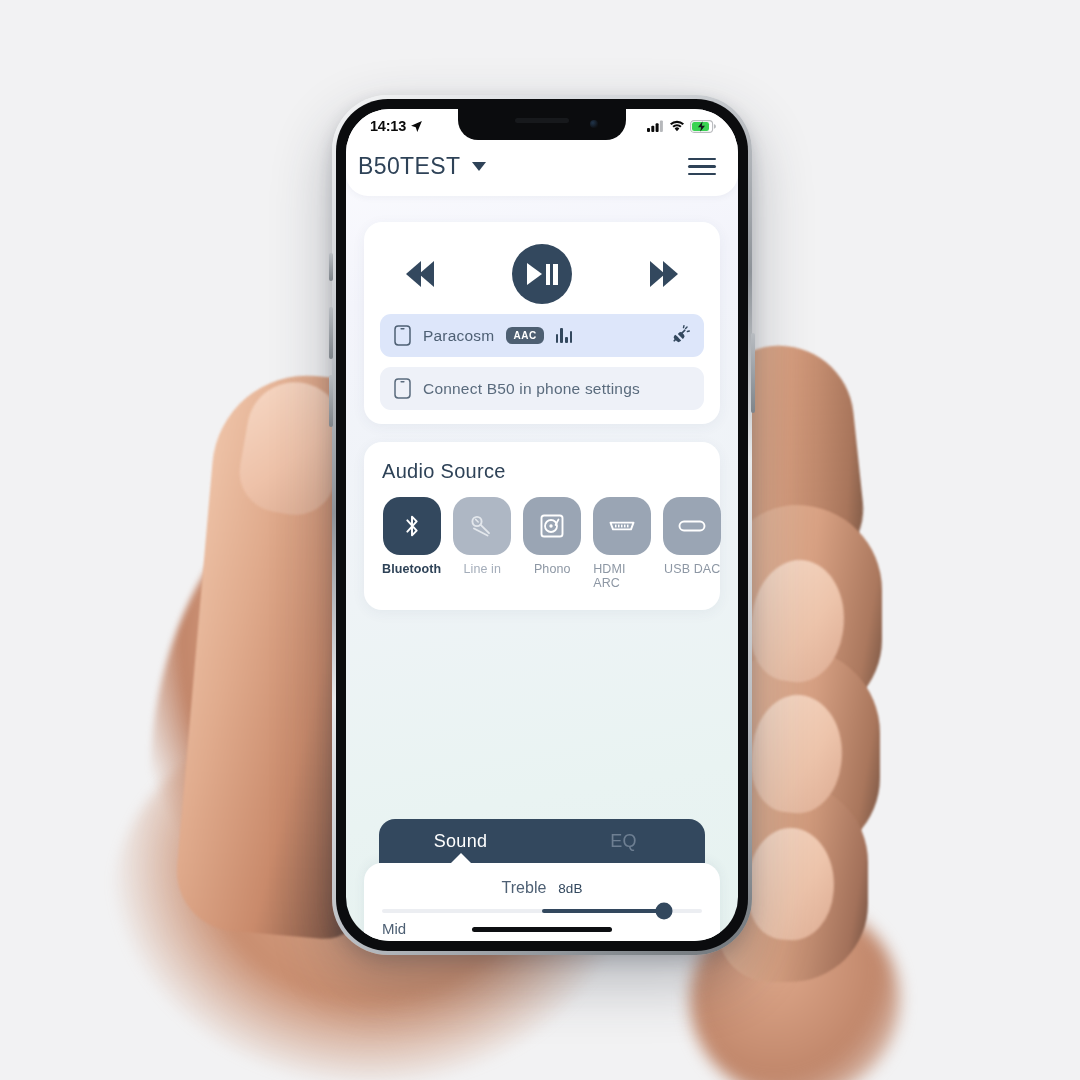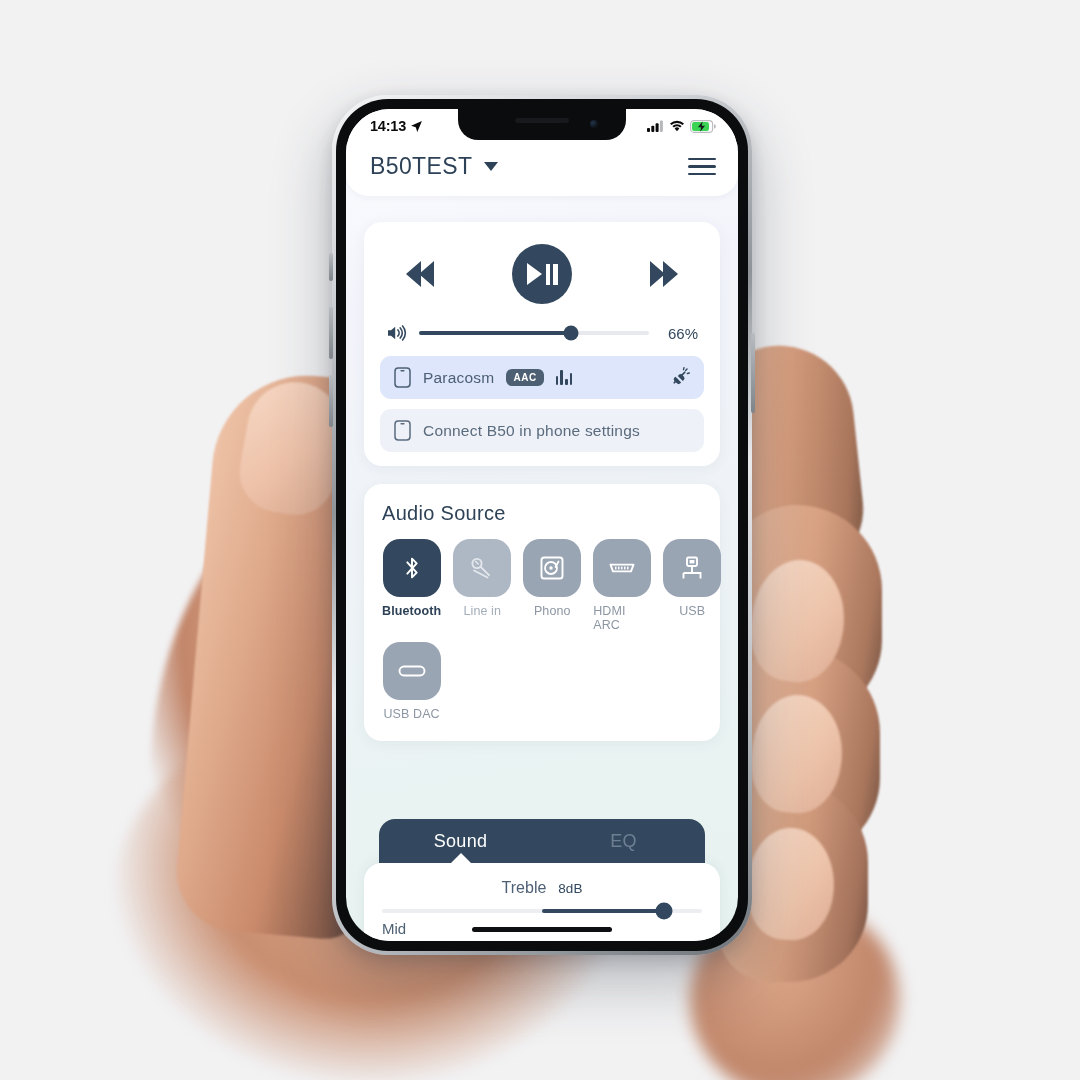--- a/index.html
+++ b/index.html
@@ -146,21 +146,21 @@
     color: #0a0a0a;
   }
   .sb-left { display: flex; align-items: center; gap: 4px; font-size: 14.5px; font-weight: bold; letter-spacing: -.2px; }
   .sb-right { display: flex; align-items: center; gap: 5px; }
 
   
   #appbar {
     position: relative; z-index: 20;
     background: #ffffff;
     border-bottom-left-radius: 22px; border-bottom-right-radius: 22px;
-    padding: 10px 22px 16px 24px;
+    padding: 10px 22px 16px 12px;
     display: flex; align-items: center; justify-content: space-between;
     box-shadow: 0 2px 6px rgba(40,60,90,.05);
   }
   #title-wrap { display: flex; align-items: center; gap: 11px; }
   #page-title { font-size: 23px; color: #2e4257; letter-spacing: .4px; }
   .caret { width: 0; height: 0; border-left: 7.5px solid transparent; border-right: 7.5px solid transparent; border-top: 9px solid #2e4257; }
   #menu-btn { display: flex; flex-direction: column; gap: 5px; cursor: pointer; }
   #menu-btn i { display: block; width: 28px; height: 2.6px; border-radius: 2px; background: #2e4257; }
   #cards { padding: 14px 18px 0 18px; }
 
@@ -353,33 +353,20 @@
                 <div class="p-bar2"></div>
             </div>
             <div class="tr-btn">
               <div class="dbl">
                 <div class="tri tri-r"></div>
                 <div class="tri tri-r" style="margin-left:-2px"></div>
               </div>
             </div>
           </div>
 
-          <div id="volume-row">
-            <svg width="22" height="18" viewBox="0 0 24 20">
-              <path d="M2 7h3.4L10 3v14L5.4 13H2z" fill="#33485e"></path>
-              <path d="M13 6.6a5 5 0 0 1 0 6.8" stroke="#33485e" stroke-width="1.8" fill="none" stroke-linecap="round"></path>
-              <path d="M15.6 4.4a8.2 8.2 0 0 1 0 11.2" stroke="#33485e" stroke-width="1.8" fill="none" stroke-linecap="round"></path>
-              <path d="M18.2 2.2a11.4 11.4 0 0 1 0 15.6" stroke="#33485e" stroke-width="1.8" fill="none" stroke-linecap="round"></path>
-            </svg>
-            <div class="slider-track" id="vol-track">
-              <div class="slider-fill" id="vol-fill" style="width: 66%;"></div>
-              <div class="slider-thumb" id="vol-thumb" style="left: 66%;"></div>
-            </div>
-            <span id="volume-value">66%</span>
-          </div>
 
           <div class="device-row active">
             <svg width="17" height="21" viewBox="0 0 17 21">
               <rect x="1" y="1" width="15" height="19" rx="3.2" fill="none" stroke="#4e6074" stroke-width="1.5"></rect>
               <rect x="6.4" y="3" width="4.2" height="1.4" rx=".7" fill="#4e6074"></rect>
             </svg>
             <span class="device-label">Paracosm</span>
             <span class="codec-badge">AAC</span>
             <span class="eq-bars">
               <i style="height:9px"></i>
@@ -454,32 +441,20 @@
                     <rect x="11" y="8.6" width="1.5" height="2.8"></rect>
                     <rect x="14" y="8.6" width="1.5" height="2.8"></rect>
                     <rect x="17" y="8.6" width="1.5" height="2.8"></rect>
                     <rect x="20" y="8.6" width="1.5" height="2.8"></rect>
                   </g>
                 </svg>
               </div>
               <span class="src-label">HDMI ARC</span>
             </div>
 
-            <div class="src-item">
-              <div class="src-tile off">
-                <svg width="26" height="28" viewBox="0 0 26 28">
-                  <rect x="8" y="3.5" width="10" height="8.5" rx="1.4" fill="none" stroke="#fff" stroke-width="1.9"></rect>
-                  <rect x="10.6" y="6" width="4.8" height="3.4" fill="#fff"></rect>
-                  <path d="M13 12v7" stroke="#fff" stroke-width="1.9"></path>
-                  <path d="M4.5 19h17v5.5" stroke="#fff" stroke-width="1.9" fill="none"></path>
-                  <path d="M4.5 19v5.5" stroke="#fff" stroke-width="1.9"></path>
-                </svg>
-              </div>
-              <span class="src-label">USB</span>
-            </div>
 
             <div class="src-item">
               <div class="src-tile off">
                 <svg width="30" height="16" viewBox="0 0 30 16">
                   <rect x="2.5" y="3.5" width="25" height="9" rx="4.5" fill="none" stroke="#fff" stroke-width="1.9"></rect>
                 </svg>
               </div>
               <span class="src-label">USB DAC</span>
             </div>
 

